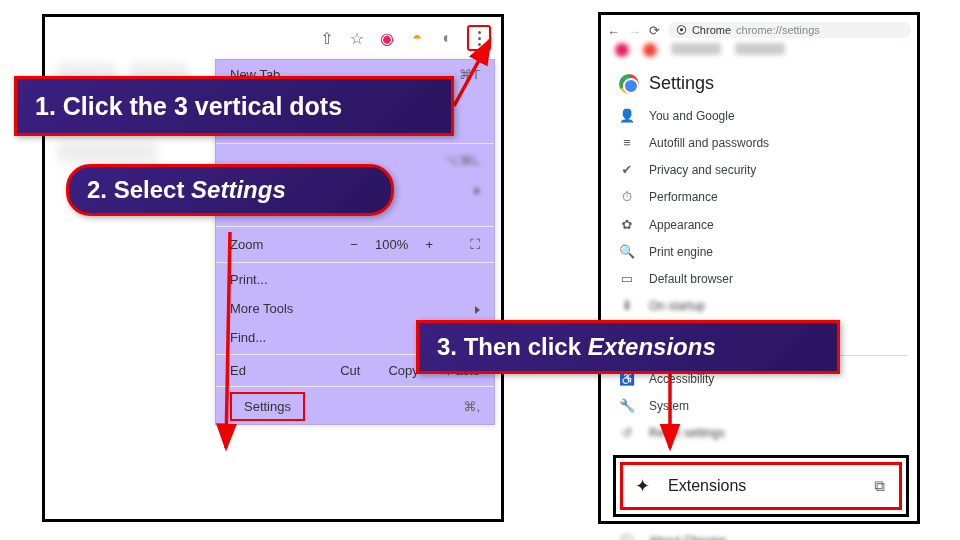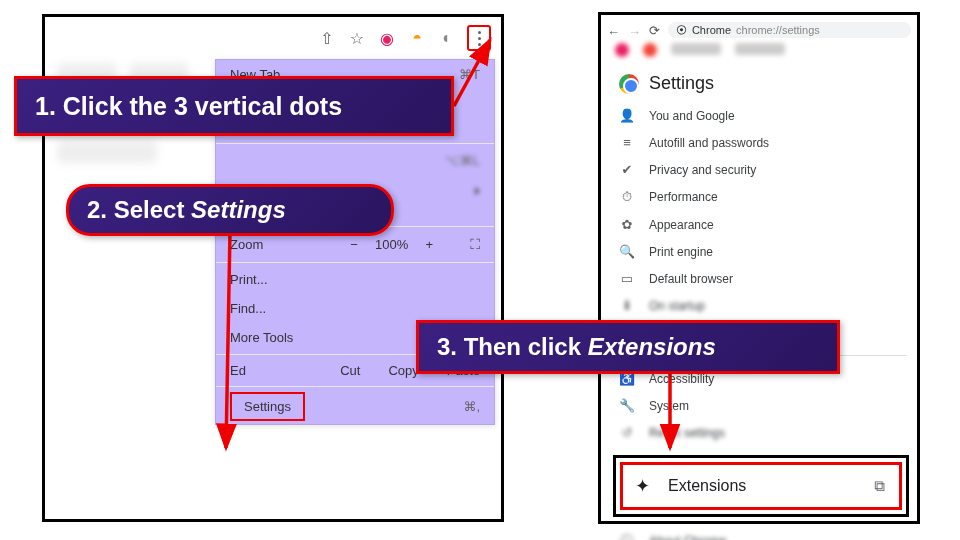--- a/index.html
+++ b/index.html
@@ -44,21 +44,21 @@
   .ext-row { border: 3px solid #e00; background:#fff; padding: 10px 12px; display: flex; align-items: center; gap: 18px; font-size: 16px; color: #202124; position: relative;}
   .ext-row .puzzle { font-size: 18px;}
   .ext-row .pop { position: absolute; right: 14px; font-size: 15px; color: #5f6368;}
   .ext-outer { border: 3px solid #000; padding: 4px; margin: 4px -2px;}
   .hidden-by-callout { filter: blur(2px); }
   
   
   .callout { position: absolute; background: #2e1a66; background: linear-gradient(135deg, #3b2080, #2a1560); border: 3.5px solid #e00; color: #fff; font-weight: 700; display: flex; align-items: center; padding: 0 18px; box-shadow: 2px 2px 6px rgba(0,0,0,0.3); text-align: center; }
   .callout em { font-style: italic; }
   .c1 { left: 14px; top: 76px; width: 440px; height: 60px; font-size: 25px; }
-  .c2 { left: 66px; top: 184px; width: 328px; height: 52px; font-size: 24px; border-radius: 24px; }
+  .c2 { left: 66px; top: 164px; width: 328px; height: 52px; font-size: 24px; border-radius: 24px; }
   .c3 { left: 416px; top: 320px; width: 424px; height: 54px; font-size: 24px; }
   
   
   svg.arrow { position: absolute; overflow: visible; pointer-events: none; }
 </style>
 </head>
 <body>
 
 <div class="panel1">
   <div class="blur-under1">
@@ -104,26 +104,26 @@
         <span class="zoom-cell">+</span>
         <span style="width:8px"></span>
         <span style="font-size:14px;color:#555">⛶</span>
       </span>
     </div>
     <div class="menu-sep"></div>
     <div class="menu-row">
         <span>Print...</span>
       </div>
     <div class="menu-row">
-        <span>Find...</span>
-      </div>
-    <div class="menu-row">
       <span>More Tools</span>
       <span class="mr-right"><span class="triangle"></span></span>
     </div>
+    <div class="menu-row">
+        <span>Find...</span>
+      </div>
     <div class="menu-sep"></div>
     <div class="edit-row">
       <span class="edit-cell" style="filter:blur(0.4px)">Ed</span>
       <span class="edit-cell">Cut</span>
       <span class="edit-cell">Copy</span>
       <span class="edit-cell">Paste</span>
     </div>
     <div class="menu-sep"></div>
     <div class="menu-row" style="padding-top:3px;padding-bottom:3px">
       <span class="settings-box"><span>Settings</span></span>

